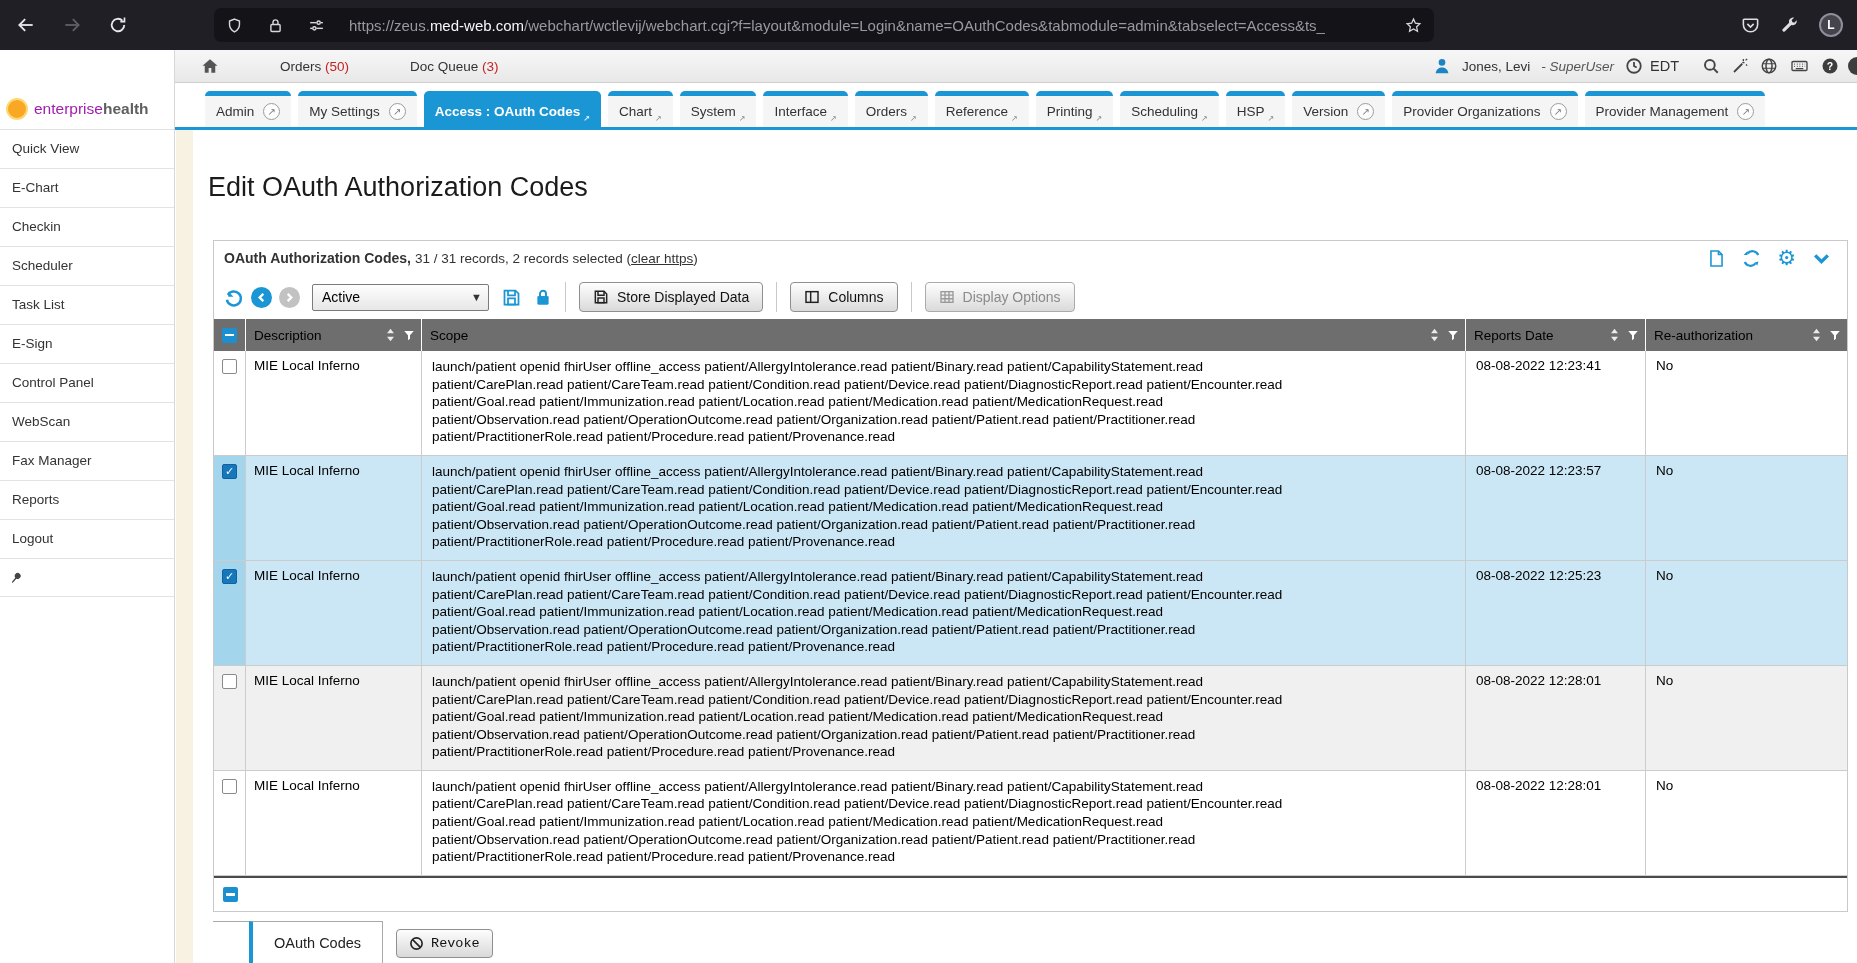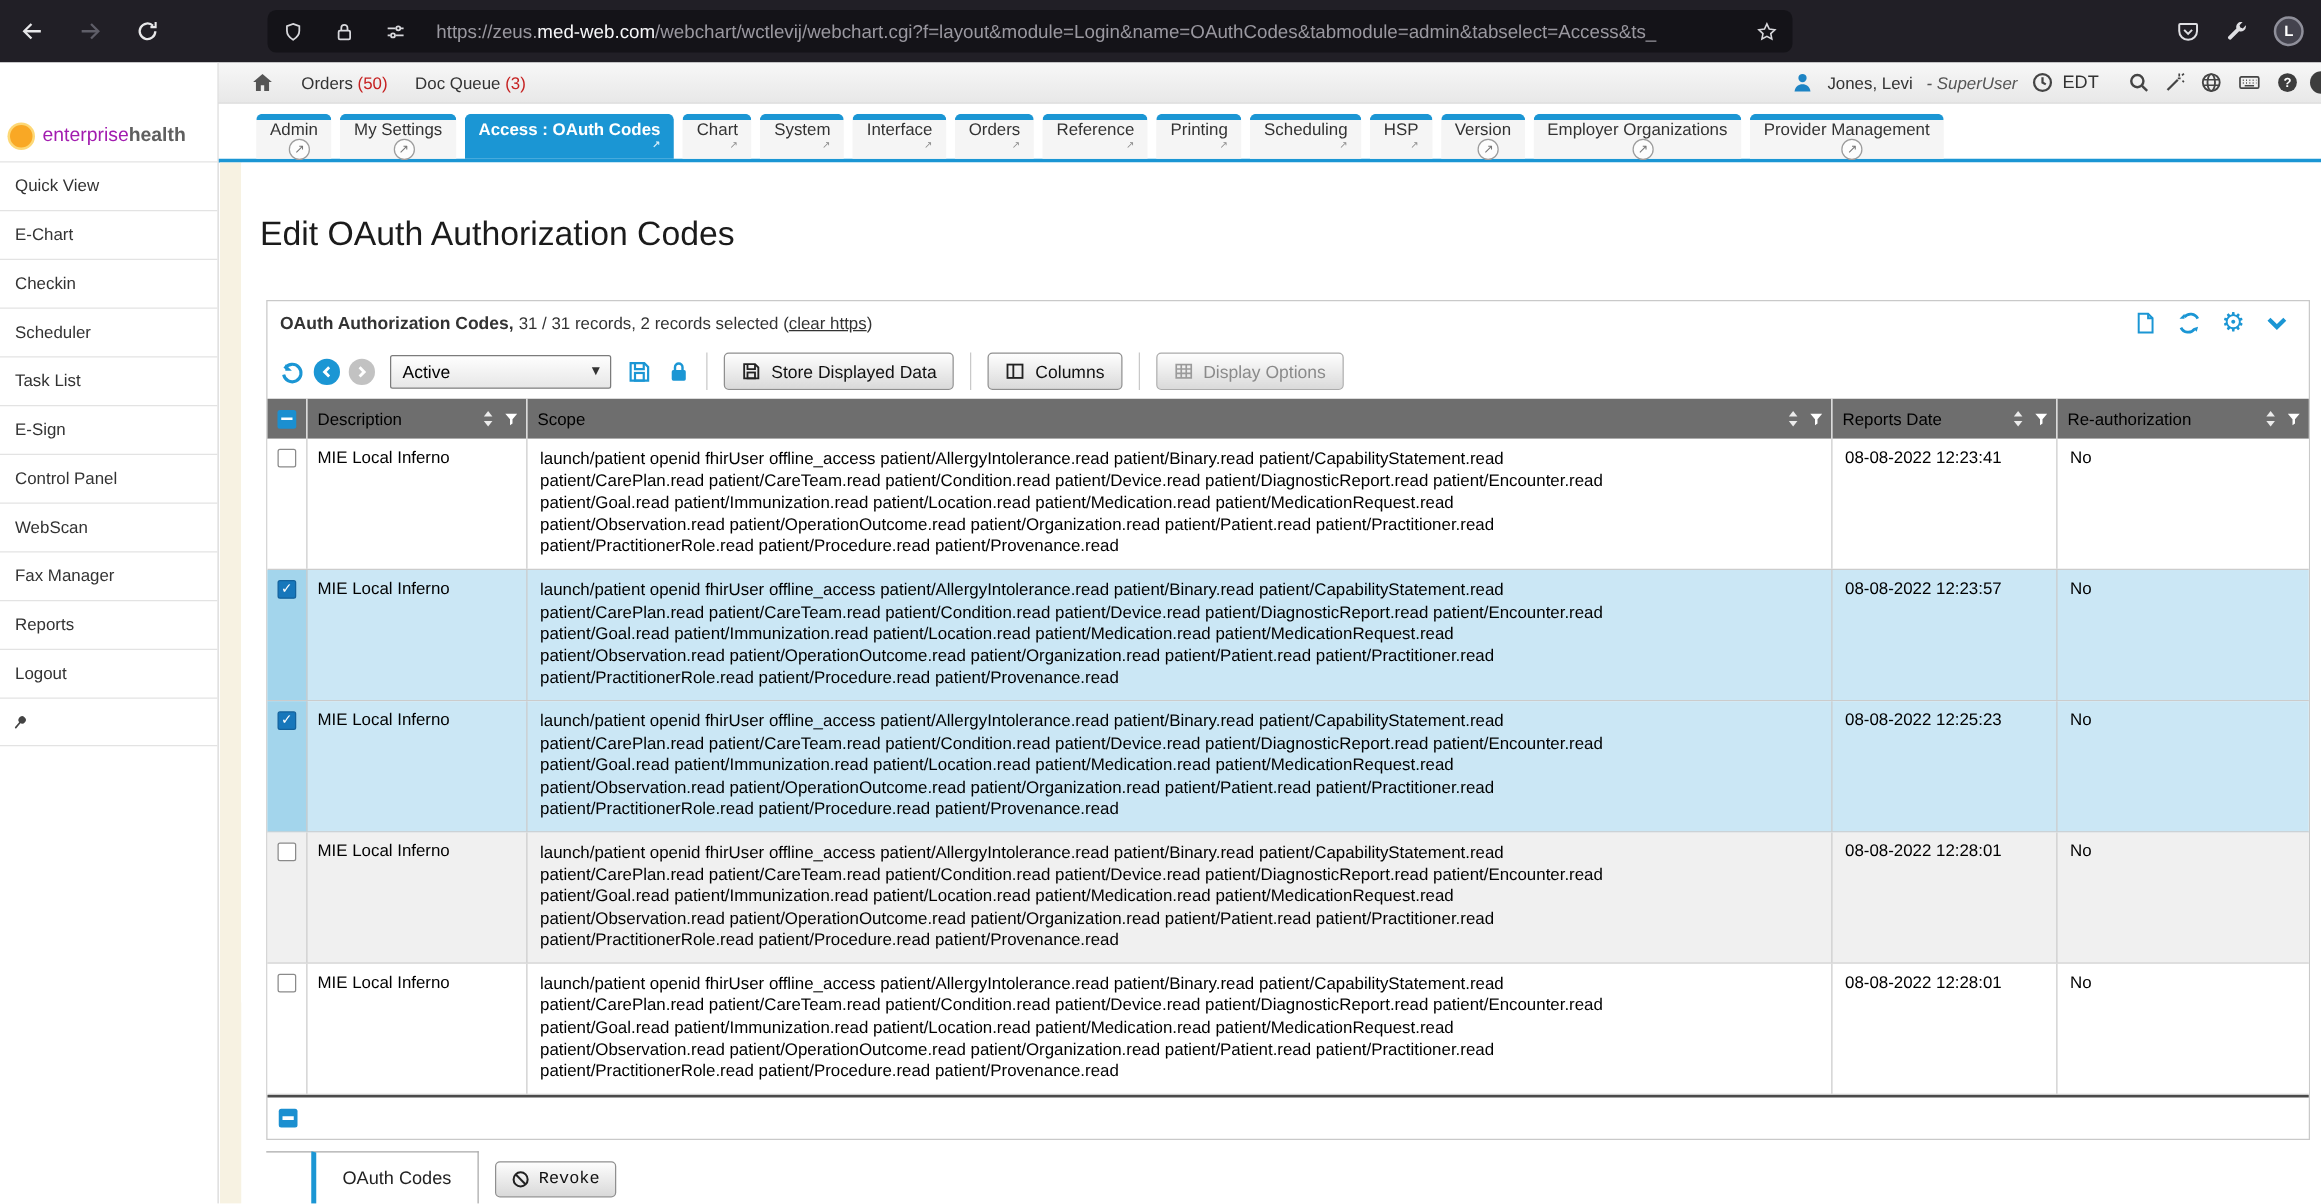--- a/index.html
+++ b/index.html
@@ -18,21 +18,21 @@
   .urltext{ flex:1; font-size:15px; color:#9a98a0; white-space:nowrap; overflow:hidden; }
   .urltext .host{ color:#f7f7f9; }
   .chrome-right{ margin-left:auto; display:flex; align-items:center; gap:20px; padding-right:14px; }
   .chromeic{ width:19px; height:19px; color:#dfdfe3; }
   .avatar{ width:24px; height:24px; border-radius:50%; background:#44434e; border:2px solid #8f8f9a;
            color:#fff; font-size:12px; font-weight:bold; display:flex; align-items:center; justify-content:center; }
 
   
   .topbar{ position:absolute; left:175px; top:50px; width:1682px; height:33px;
            background:linear-gradient(#f7f7f7,#e8e8e8); border-bottom:1px solid #cfcfcf;
-           display:flex; align-items:center; font-size:13.5px; color:#333; overflow:hidden; }
+           display:flex; align-items:center; font-size:13.5px; color:#333; overflow:hidden;gap:39px; }
   .topbar .home{ width:18px; height:18px; color:#555; margin:0 22px 0 26px; }
   .toplink{ margin-right:22px; white-space:nowrap; cursor:default; }
   .cnt{ color:#c62222; }
   .top-right{ margin-left:auto; display:flex; align-items:center; gap:11px; padding-right:18px; }
   .tr-ic{ width:18px; height:18px; color:#444; flex:0 0 auto; }
   .person{ color:#1d84c4; }
   .role{ font-style:italic; color:#555; }
   .partial-icon{ position:absolute; right:-9px; top:7px; width:18px; height:18px; border-radius:50%;
                  background:#3d3d3d; }
 
@@ -46,21 +46,21 @@
   .logo-bold{ font-size:15.5px; color:#5f5f5f; font-weight:bold; }
   .side-item{ height:39px; line-height:38px; padding-left:12px; border-bottom:1px solid #e3e3e3;
               font-size:13.5px; color:#333; cursor:default; }
   .pin-row{ height:38px; border-bottom:1px solid #e3e3e3; display:flex; align-items:center; padding-left:8px; }
   .pin-ic{ width:16px; height:16px; color:#444; }
 
   
   .tabbar{ position:absolute; left:175px; top:83px; width:1682px; height:47px; background:#fff;
            border-bottom:3px solid #1b96d4; display:flex; align-items:flex-end; padding-left:30px; gap:7px; }
   .tab{ height:36px; border-radius:5px 5px 0 0; background:#f5f5f5; border-top:5px solid #1b96d4;
-        display:flex; align-items:center; padding:0 11px; font-size:13.5px; color:#333; white-space:nowrap;flex-direction:column; }
+        display:flex; align-items:center; padding:0 11px; font-size:13.5px; color:#333; white-space:nowrap; }
   .tab.active{ background:#1b96d4; color:#fff; font-weight:bold; }
   .popout{ width:17px; height:17px; border:1px solid #9c9c9c; border-radius:50%; background:#fdfdfd;
            color:#777; font-size:10px; line-height:15px; text-align:center; margin-left:9px; }
   .mini{ font-size:8px; color:#8a8a8a; align-self:flex-end; margin:0 0 4px 3px; }
   .tab.active .mini{ color:#d9effa; }
 
   
   .gutter{ position:absolute; left:176px; top:130px; width:17px; height:833px; background:#f7f2e2; }
   .content{ position:absolute; left:193px; top:130px; width:1664px; height:672px; background:#fff; }
   .page-title{ position:absolute; left:15px; top:42px; font-size:27px; font-weight:400; color:#1b1b1b; }
@@ -299,21 +299,21 @@
       </div>
       <div class="tab">
     <span class="tab-label">HSP</span>
   <span class="mini">↗</span>
       </div>
       <div class="tab">
     <span class="tab-label">Version</span>
   <span class="popout">↗</span>
       </div>
       <div class="tab">
-    <span class="tab-label">Employer Organizations</span>
+    <span class="tab-label">Provider Organizations</span>
   <span class="popout">↗</span>
       </div>
       <div class="tab">
     <span class="tab-label">Provider Management</span>
   <span class="popout">↗</span>
       </div>
     </div>
 
   <div class="gutter"></div>
 

